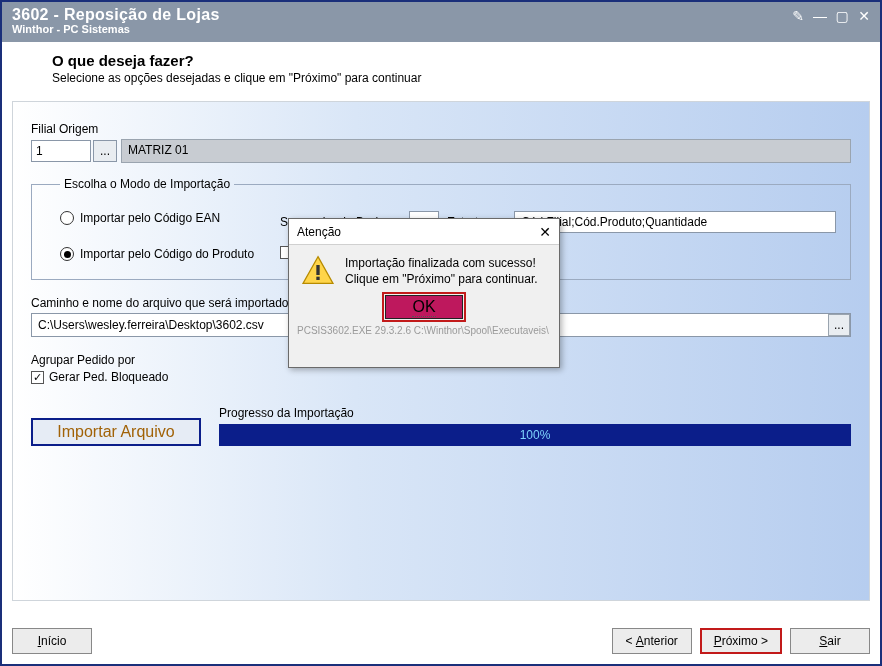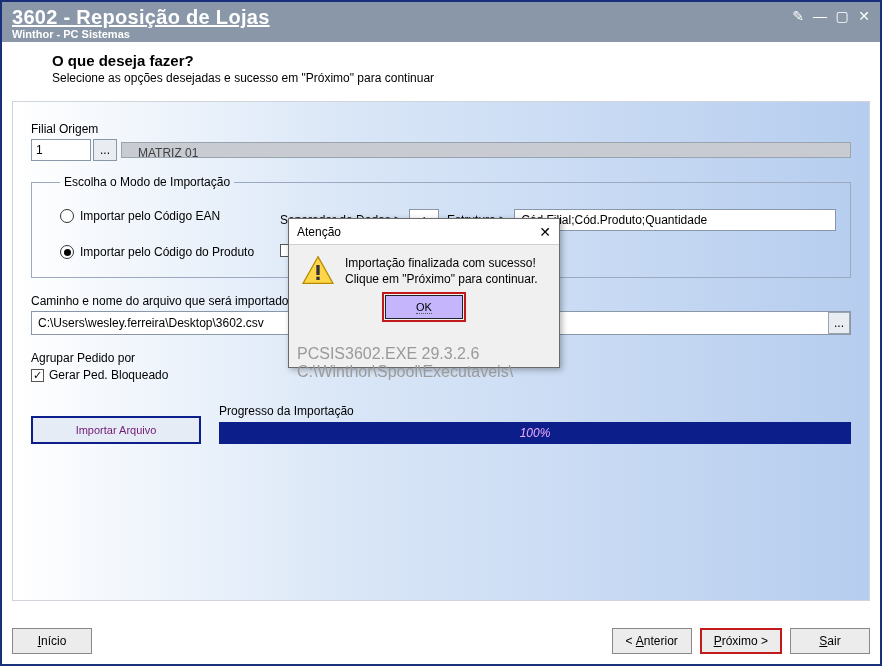--- a/index.html
+++ b/index.html
@@ -5,21 +5,21 @@
   * { box-sizing: border-box; font-family: Tahoma, Arial, sans-serif; }
   body { margin: 0; background: #fff; }
   .window {
     width: 882px; height: 666px; position: relative;
     border: 2px solid #1a2f7a; background: #fff;
   }
   .titlebar {
     height: 40px; background: #8a97a8; color: #fff;
     padding: 4px 10px 0 10px; position: relative;
   }
-  .titlebar .title { font-size: 20px; font-weight: bold; letter-spacing: .3px; text-decoration: underline;}
+  .titlebar .title { font-size: 16px; font-weight: bold; letter-spacing: .3px;}
   .titlebar .subtitle { font-size: 11px; font-weight: bold; margin-top:-1px;}
   .titlebar .controls { position: absolute; right: 8px; top: 6px; display: flex; gap: 6px; color:#fff; font-size:14px;}
   .titlebar .controls span { width:16px; text-align:center; cursor:default;}
   .header {
     padding: 10px 2px 8px 14px; border-bottom: 0; margin-left: 36px;
   }
   .header h2 { margin:0; font-size:15px; font-weight:bold;}
   .header p { margin:2px 0 0 0; font-size:12px;}
   .canvas {
     margin: 8px 10px 0 10px; height: 500px; position: relative;
@@ -30,22 +30,22 @@
   .label { font-size: 12px; margin-bottom: 3px; }
   .row-filial { display:flex; align-items:center; gap:0; margin-bottom: 14px;}
   .filial-input {
     width: 60px; height: 22px; border:1px solid #8a97a8; font-size:12px; padding:2px 4px; background:#fff;
   }
   .filial-btn {
     width: 24px; height:22px; border:1px solid #8a97a8; background:#e9edf1;
     display:flex; align-items:center; justify-content:center; font-size:12px; margin-left:2px;
   }
   .filial-name {
-    flex:1; height:16px; background:#c8ccd2; border:1px solid #9aa4af;
-    font-size:12px; padding:3px 16px; margin-left:4px; color:#404040;
+    flex:1; height:24px; background:#c8ccd2; border:1px solid #9aa4af;
+    font-size:12px; padding:3px 6px; margin-left:4px; color:#000000;
   }
   fieldset.import-mode {
     border:1px solid #9baac0; margin: 10px 0 16px 0; padding: 14px 14px 18px 28px;
     font-size:12px; position:relative;
   }
   fieldset.import-mode legend { font-size:12px; padding: 0 4px; background:transparent;}
   .mode-row { display:flex; align-items:flex-start; }
   .mode-left { width: 220px; display:flex; flex-direction:column; gap:22px; padding-top:6px;}
   .radio { display:flex; align-items:center; gap:6px; font-size:12px;}
   .radio .dot {
@@ -76,25 +76,25 @@
     background:#e9edf1; display:flex; align-items:center; justify-content:center; font-size:12px;
   }
   .group-row { display:flex; align-items:center; gap:14px; margin-bottom:22px;}
   .select {
     width: 420px; height:24px; border:1px solid #8a97a8; background:#fff; font-size:12px;
     padding:3px 6px; display:flex; align-items:center; justify-content:space-between;
   }
   .select .chev { font-size:11px; color:#444;}
   .bottom-row { display:flex; align-items:flex-end; gap:18px;}
   .btn-import {
-    width:170px; height:28px; border:2px solid #0b1e8a; background:#e6ecf5; color:#701a75;
-    font-size:11px; display:flex; align-items:center; justify-content:center;
+    width:170px; height:28px; border:2px solid #0b1e8a; background:#e6ecf5; color:#a16207;
+    font-size:16px; display:flex; align-items:center; justify-content:center;
   }
   .progress-wrap { flex:1;}
-  .progress-bar { height:22px; border:1px solid #0b1e8a; background:#0b1e8a; color:#f0abfc; font-size:12px; display:flex; align-items:center; justify-content:center; margin-top:4px;font-style:italic;}
+  .progress-bar { height:22px; border:1px solid #0b1e8a; background:#0b1e8a; color:#7dd3fc; font-size:12px; display:flex; align-items:center; justify-content:center; margin-top:4px;}
   .wizard-btns {
     position:absolute; left:10px; right:10px; bottom:10px; display:flex; justify-content:space-between;
   }
   .wizard-btns .left, .wizard-btns .right { display:flex; gap:8px;}
   .btn {
     height:26px; min-width:80px; border:1px solid #888; background:#ececec; font-size:12px;
     display:flex; align-items:center; justify-content:center; padding:0 12px;
   }
   .btn.primary-outline { border:2px solid #c21a1a; background:#ececec;}
   
@@ -106,45 +106,45 @@
   .dlg-title { height:26px; background:#fff; border-bottom:1px solid #d0d0d0; display:flex; align-items:center; justify-content:space-between; padding:0 8px; font-size:12px;}
   .dlg-title .x { font-size:14px; font-weight:normal;}
   .dlg-body { display:flex; padding:10px 4px 4px 12px; gap:10px; font-size:12px;}
   .warn-icon {
     width:34px; height:30px; display:flex; align-items:center; justify-content:center;
   }
   .warn-icon svg { width:34px; height:30px;}
   .dlg-text { line-height:1.35;}
   .dlg-btns { display:flex; justify-content:center; margin-top:4px;}
   .dlg-ok {
-    width:78px; height:24px; border:1px solid #222; background:#c4b5fd; outline:2px solid #c21a1a; outline-offset:1px;
-    font-size:11px; display:flex; align-items:center; justify-content:center; text-decoration:underline dotted transparent;
+    width:78px; height:24px; border:1px solid #222; background:#be185d; outline:2px solid #c21a1a; outline-offset:1px;
+    font-size:16px; display:flex; align-items:center; justify-content:center; text-decoration:underline dotted transparent;
   }
   .dlg-ok span { border-bottom:1px dotted #555;}
-  .dlg-foot { font-size:16px; color:#9a9a9a; padding:6px 8px 4px 8px;margin-top:20px;}
+  .dlg-foot { font-size:10px; color:#9a9a9a; padding:6px 8px 4px 8px;}
 </style>
 </head>
 <body>
 
 <div class="window">
 
   <div class="titlebar">
     <div class="title">3602 - Reposição de Lojas</div>
     <div class="subtitle">Winthor - PC Sistemas</div>
     <div class="controls">
       <span>✎</span>
       <span>—</span>
       <span>▢</span>
       <span>✕</span>
     </div>
   </div>
 
   <div class="header">
     <h2>O que deseja fazer?</h2>
-    <p>Selecione as opções desejadas e sucesso em "Próximo" para continuar</p>
+    <p>Selecione as opções desejadas e clique em "Próximo" para continuar</p>
   </div>
 
   <div class="canvas">
 
     <div class="label">Filial Origem</div>
     <div class="row-filial">
       <input class="filial-input" value="1" style="">
       <div class="filial-btn">...</div>
       <div class="filial-name">MATRIZ 01</div>
     </div>

